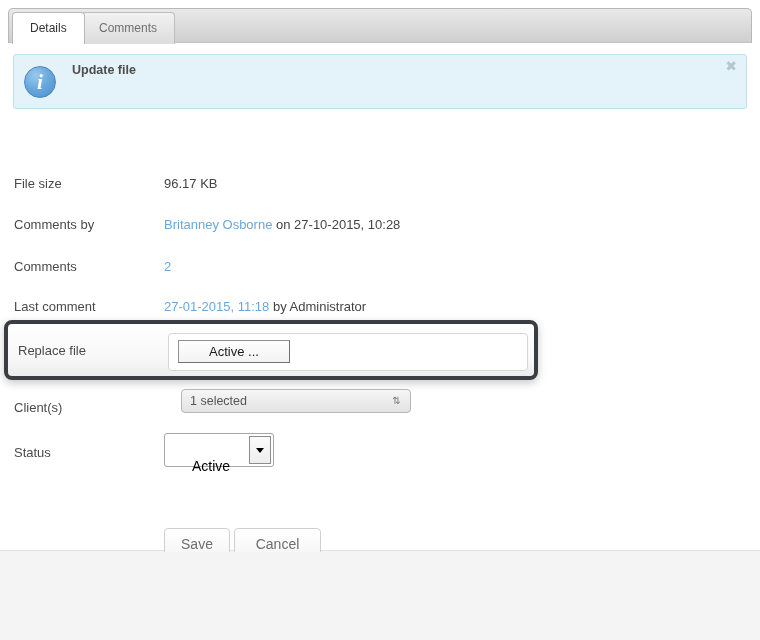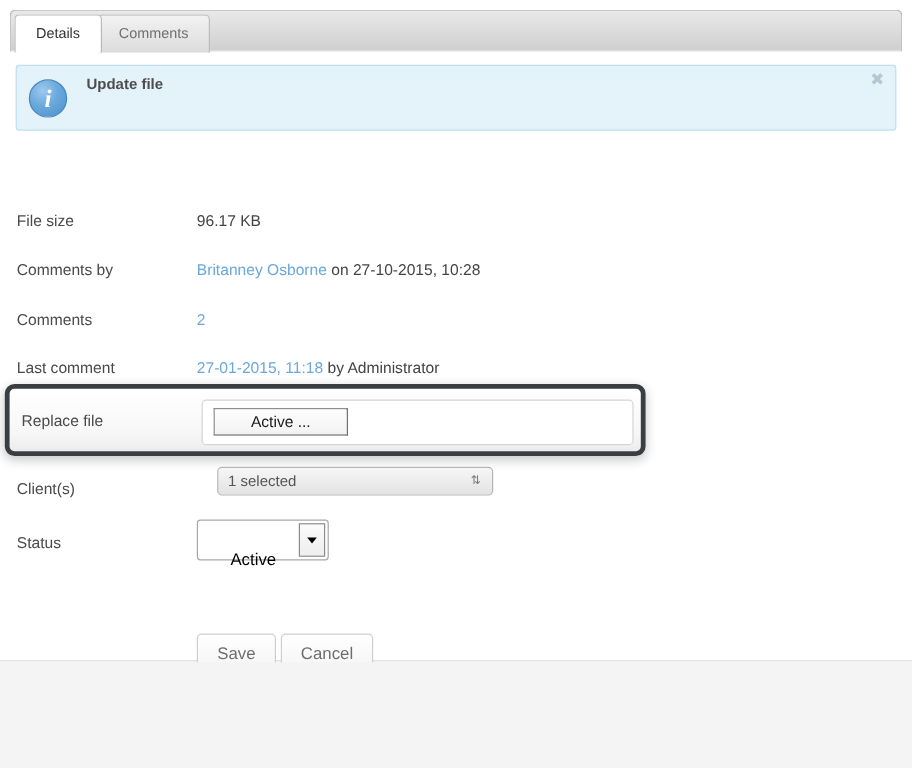--- a/index.html
+++ b/index.html
@@ -314,21 +314,21 @@
     font-size: 14px;
     color: #6e6e6e;
     line-height: 30px;
     text-align: center;
     cursor: pointer;
     box-sizing: border-box;
     font-family: "Liberation Sans", sans-serif;
     margin-top: 38px;
   }
   #save-button { left: 164px; width: 66px; }
-  #cancel-button { left: 234px; width: 77px; }
+  #cancel-button { left: 234px; width: 87px; }
 </style>
 </head>
 <body>
 
 <div id="content-panel">
 
   <div id="tabbar">
     <div class="tab active">Details</div>
     <div class="tab inactive">Comments</div>
   </div>

